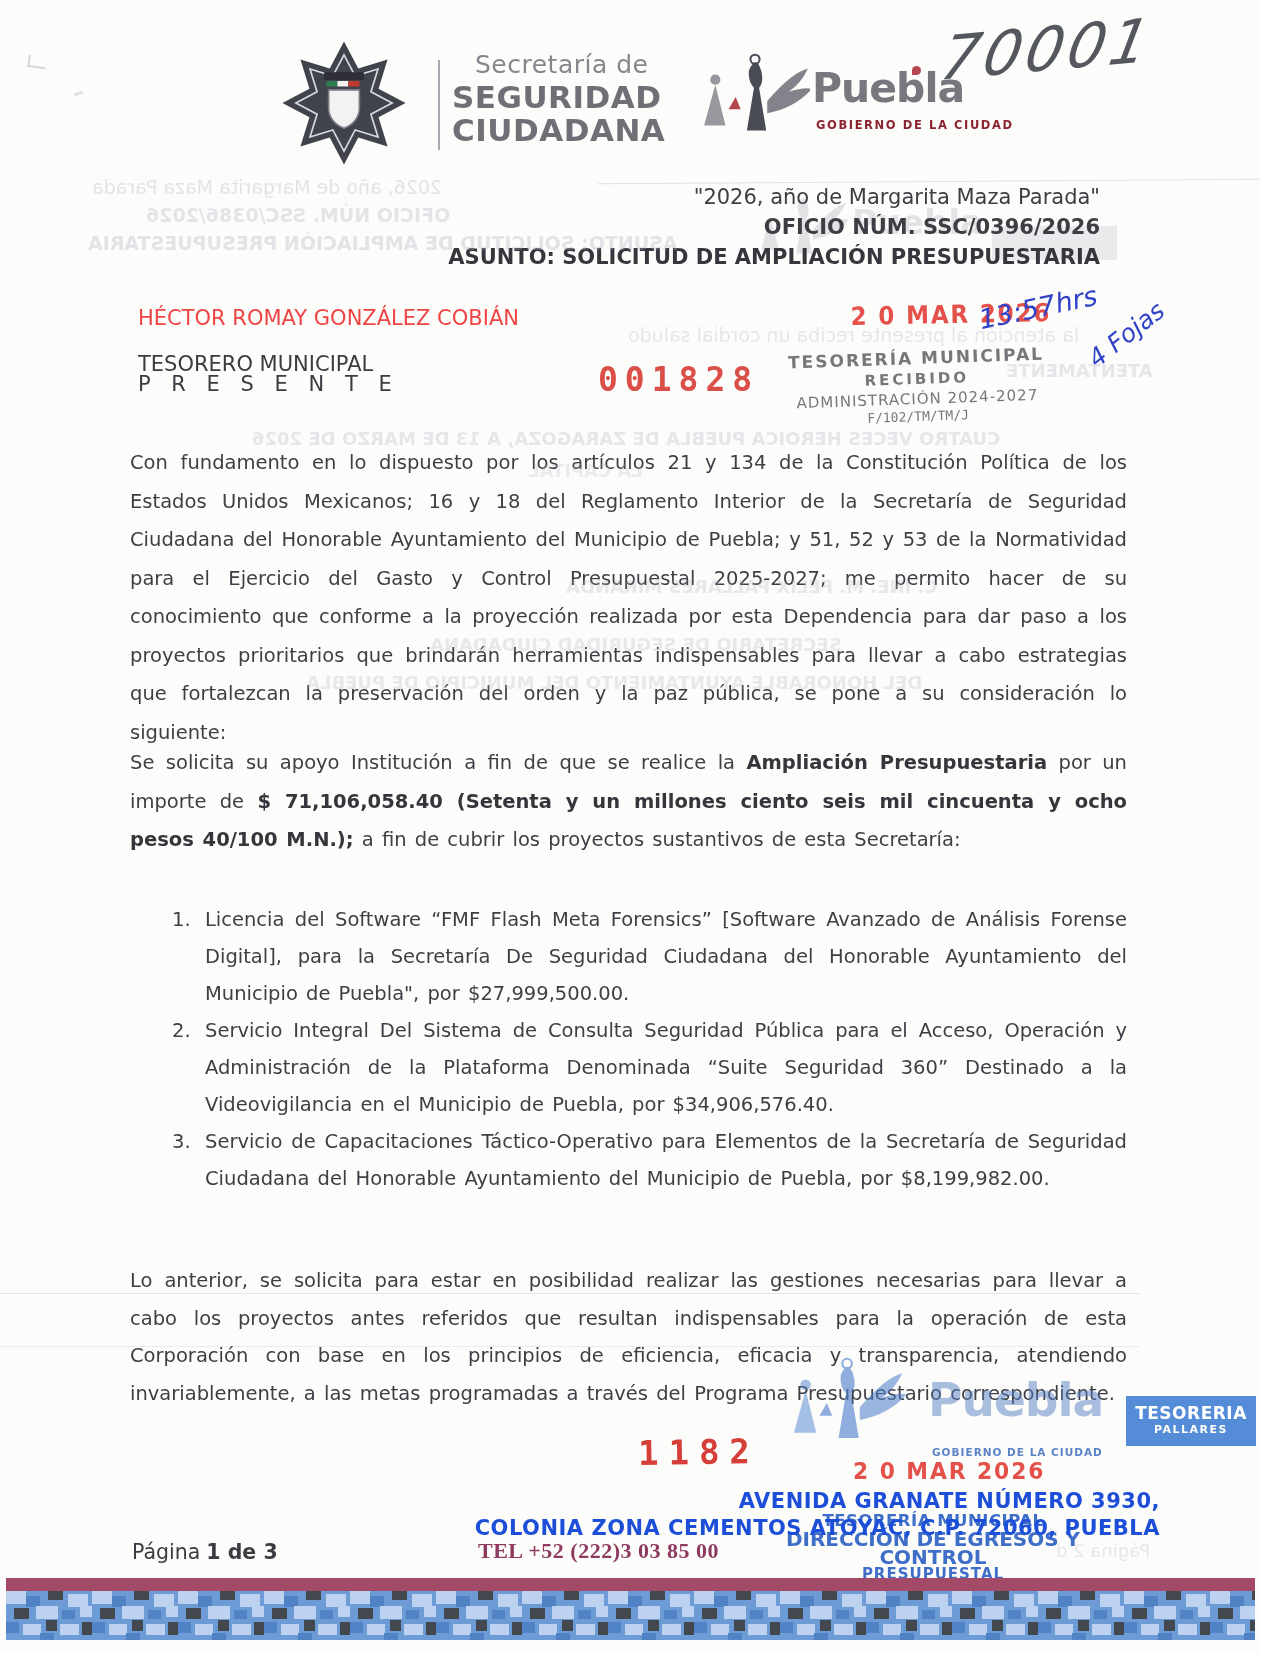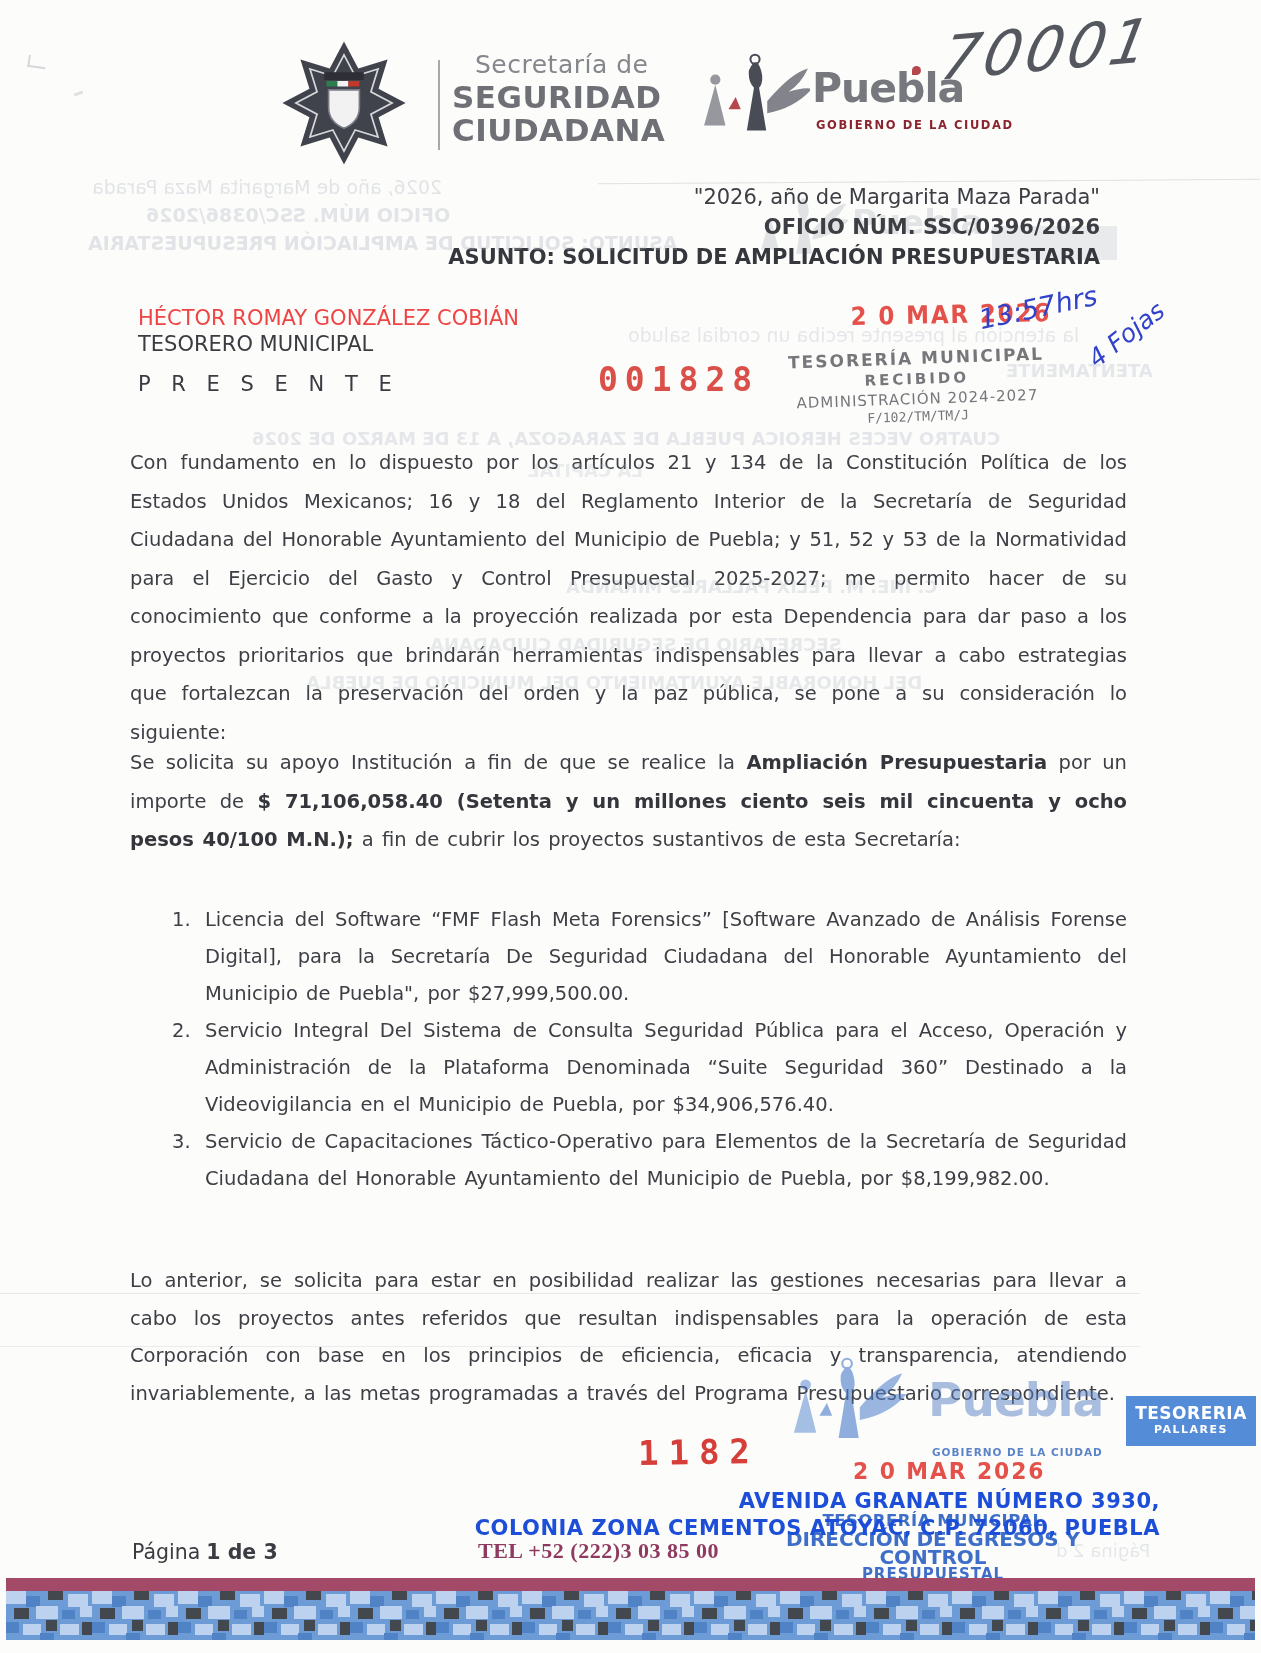--- a/index.html
+++ b/index.html
@@ -27,21 +27,21 @@
   .ref-subject{font-size:21px;font-weight:bold;color:#35373d;}
   .scan-line1{left:598px;top:181px;width:662px;height:1px;background:#cfcfcf;opacity:.6;transform:rotate(-.4deg);}
 
   
   .ghost-angel{left:756px;top:188px;width:92px;height:80px;color:#9aa0ab;opacity:.28;}
   .ghost-wordmark{left:852px;top:202px;font-size:34px;font-weight:bold;color:rgba(120,128,140,.20);}
   .ghost-box{left:992px;top:226px;width:125px;height:34px;background:rgba(130,140,155,.16);}
 
   
   .addr-name{left:138px;top:306px;font-size:21px;color:#ef4444;}
-  .addr-role{left:138px;top:332px;font-size:21px;color:#3a3c42;}
+  .addr-role{left:138px;top:352px;font-size:21px;color:#3a3c42;}
   .addr-salutation{left:138px;top:372px;font-size:21px;color:#3a3c42;letter-spacing:7px;}
 
   
   .stamp-date-top{left:842px;top:300px;font-size:25px;font-weight:bold;color:#e2433b;
         letter-spacing:2px;transform:scaleX(.92) rotate(-1deg);opacity:.92;white-space:nowrap;}
   .hw-time{left:978px;top:292px;font-size:27px;font-style:italic;color:#3142c8;transform:rotate(-12deg);white-space:nowrap;}
   .hw-pages{left:1082px;top:320px;font-size:25px;font-style:italic;color:#3142c8;transform:rotate(-38deg);white-space:nowrap;}
   .stamp-folio{left:598px;top:360px;font-family:"DejaVu Sans Mono",monospace;font-size:33px;font-weight:bold;
         color:#d8423a;letter-spacing:7px;opacity:.92;}
   .stamp-received{left:772px;top:348px;width:290px;text-align:center;transform:rotate(-2deg);color:#5f6065;opacity:.85;}

